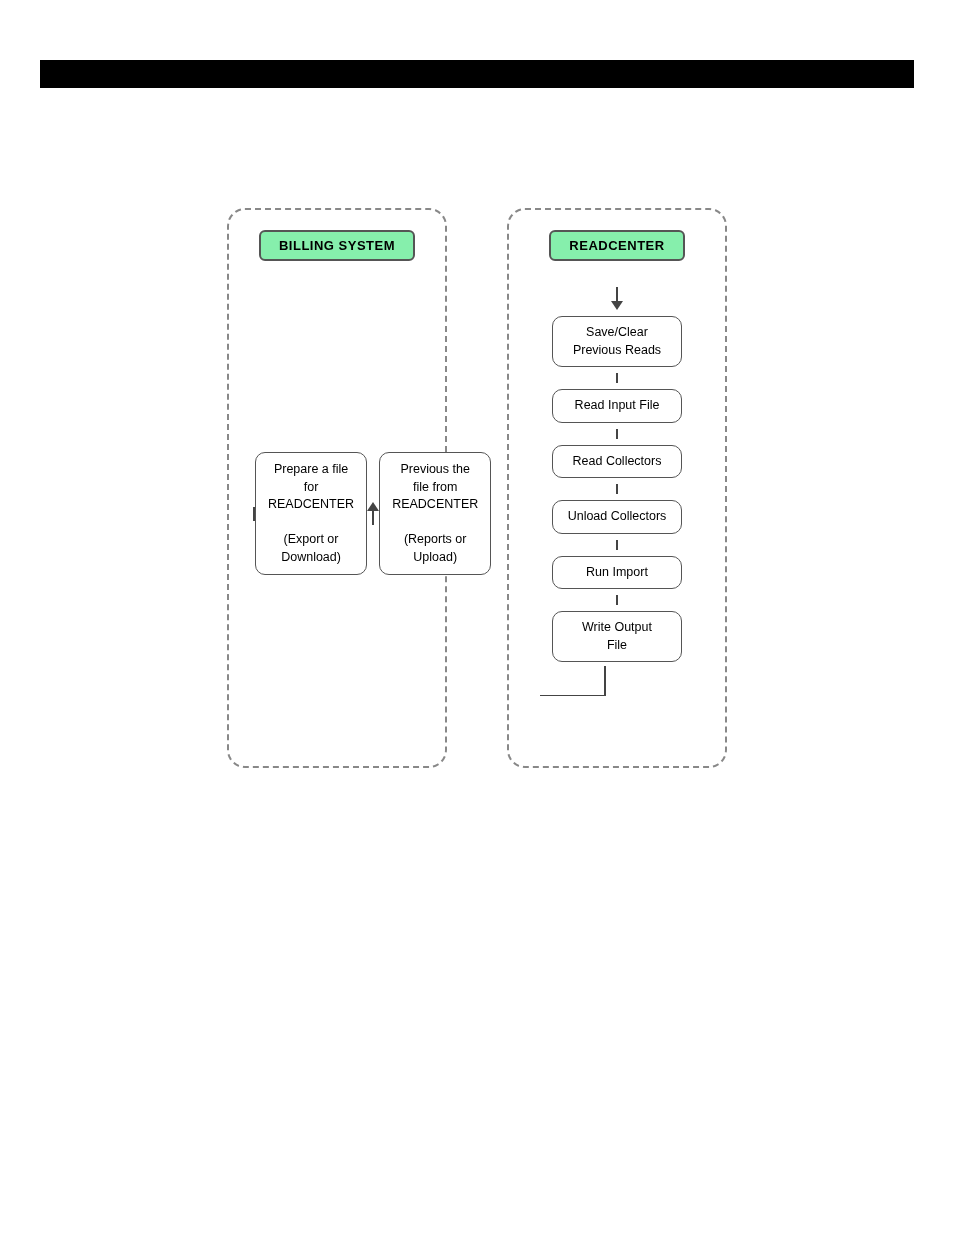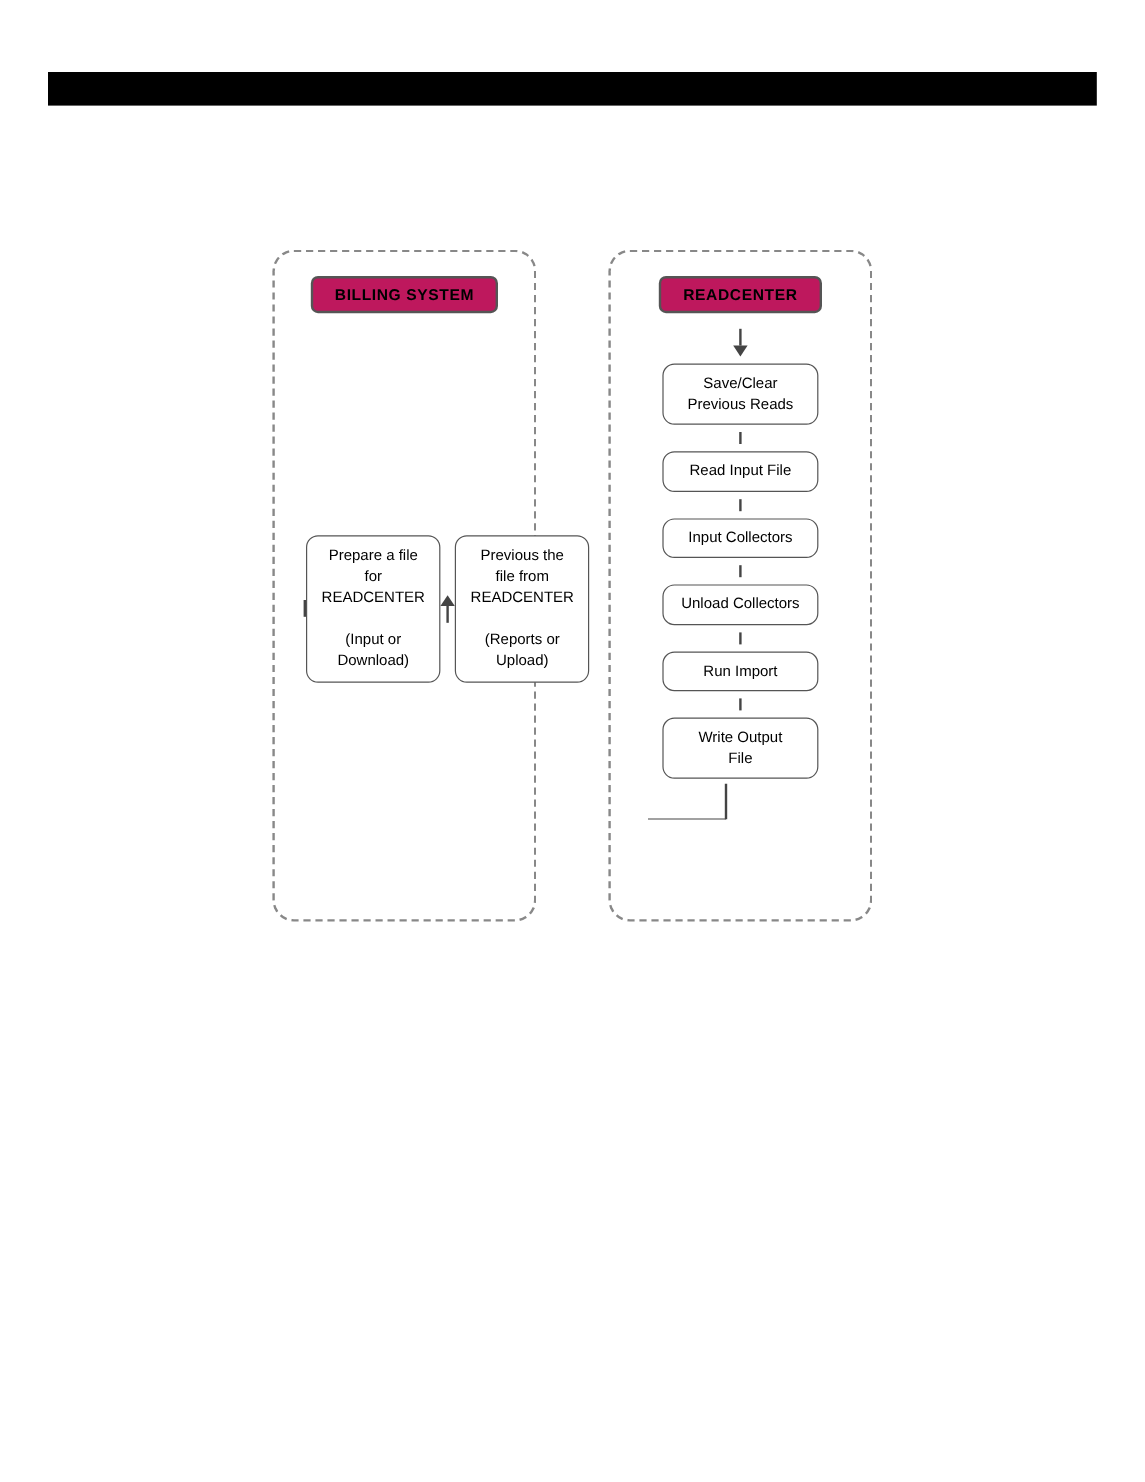--- a/index.html
+++ b/index.html
@@ -44,23 +44,23 @@
       min-height: 560px;
       margin-left: 30px;
     }
 
     .system-header {
       border: 2px solid #555;
       border-radius: 6px;
       padding: 6px 18px;
       font-size: 13px;
       font-weight: bold;
-      background: #be185d;
+      background: #86efac;
       letter-spacing: 0.5px;
-      margin-bottom: 11px;
+      margin-bottom: 24px;
       text-align: center;
     }
 
     .arrow-down {
       display: flex;
       flex-direction: column;
       align-items: center;
       margin: 2px 0;
     }
 
@@ -146,21 +146,21 @@
 
       <div class="billing-inner">
 
         <div class="arrow-down">
           <div class="arrow-line" style="height:14px;"></div>
         </div>
 
         <div class="process-box">
           <span>Prepare a file for</span><br>
           <span>READCENTER</span><br><br>
-          <span>(Input or Download)</span>
+          <span>(Export or Download)</span>
         </div>
 
         <div style="flex:1; min-height: 180px;"></div>
 
         <div class="arrow-down">
           <div class="arrow-head-up"></div>
           <div class="arrow-line" style="height:14px;"></div>
         </div>
 
         <div class="process-box">
@@ -193,21 +193,21 @@
           <div class="arrow-line" style="height:10px;"></div>
         </div>
 
         <div class="process-box-small">Read Input
 File</div>
 
         <div class="arrow-down">
           <div class="arrow-line" style="height:10px;"></div>
         </div>
 
-        <div class="process-box-small">Input
+        <div class="process-box-small">Read
 Collectors</div>
 
         <div class="arrow-down">
           <div class="arrow-line" style="height:10px;"></div>
         </div>
 
         <div class="process-box-small">Unload
 Collectors</div>
 
         <div class="arrow-down">

